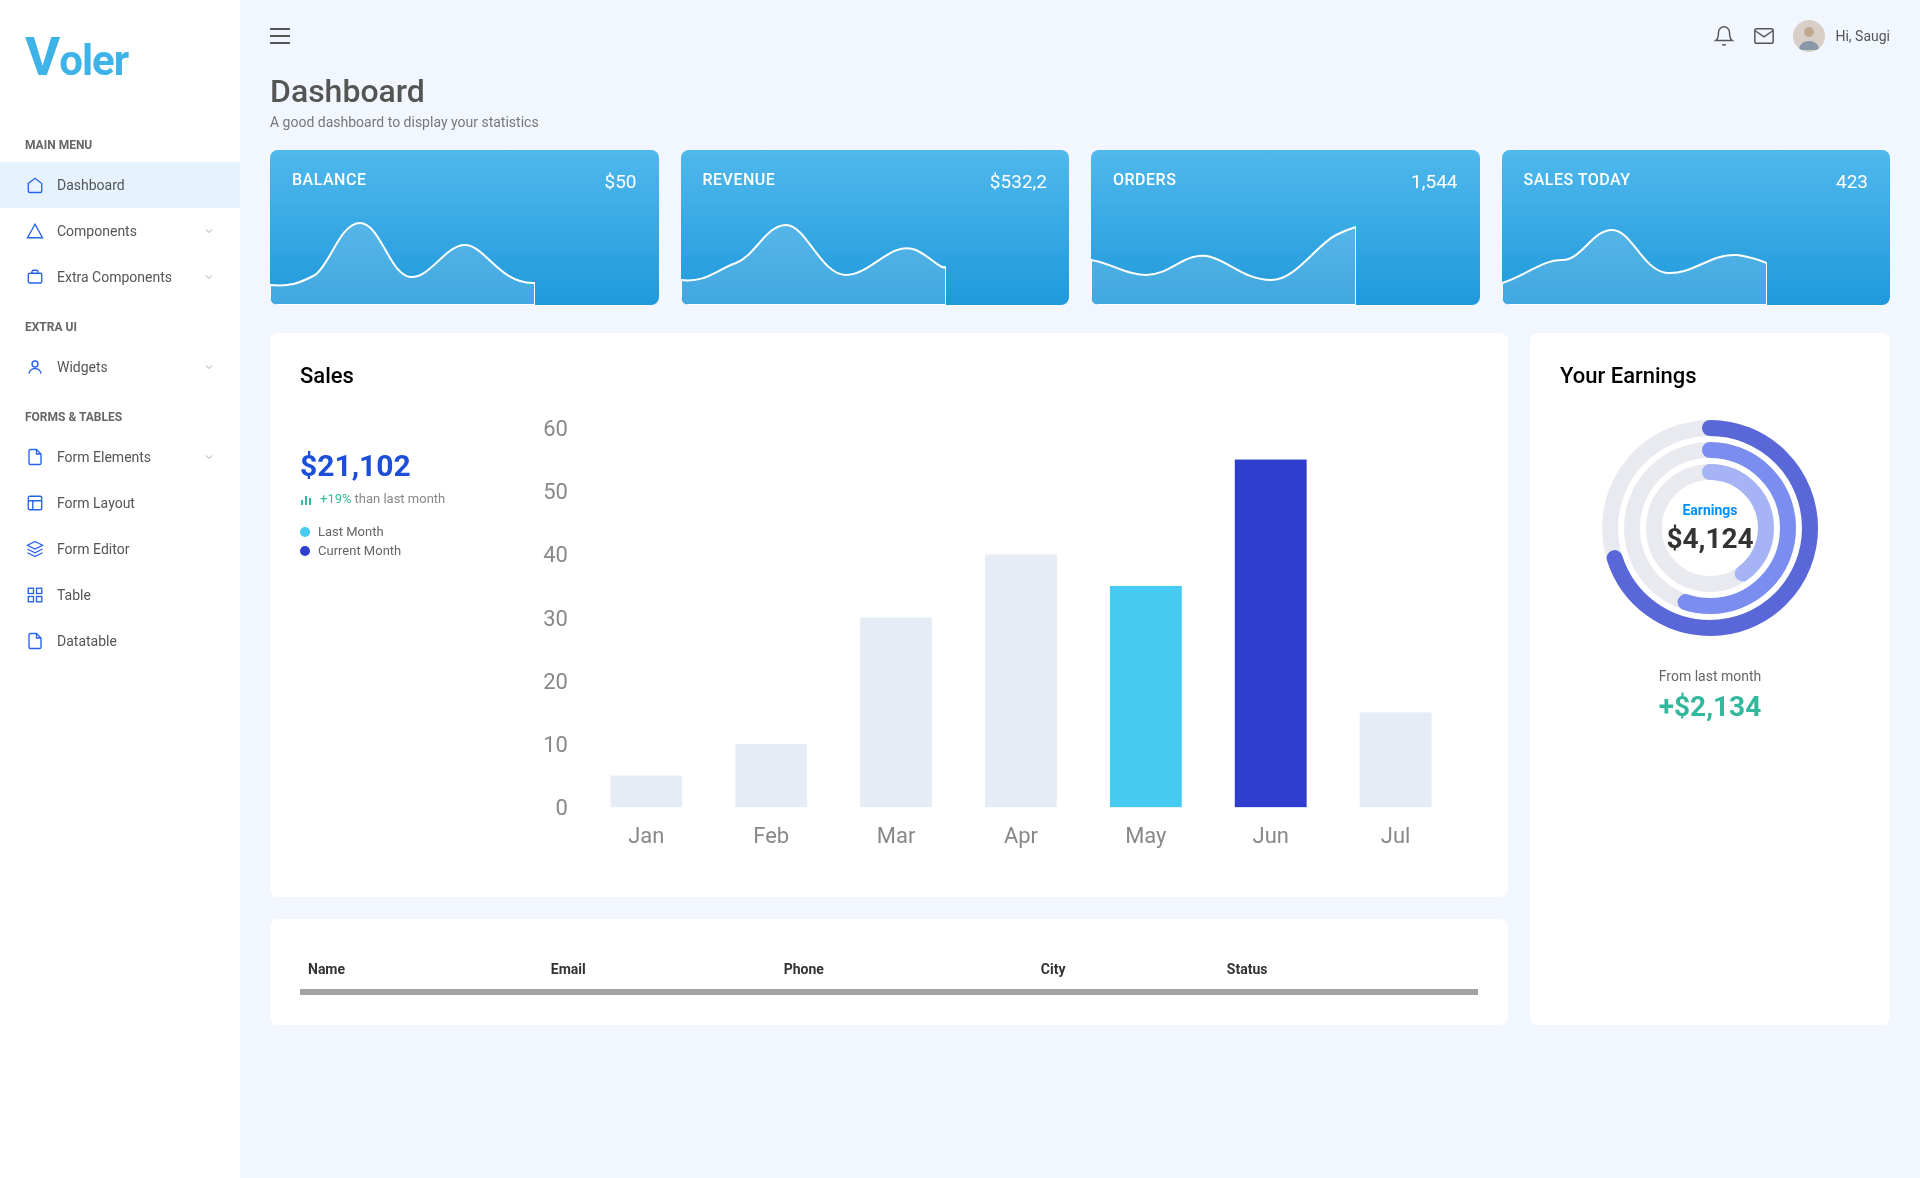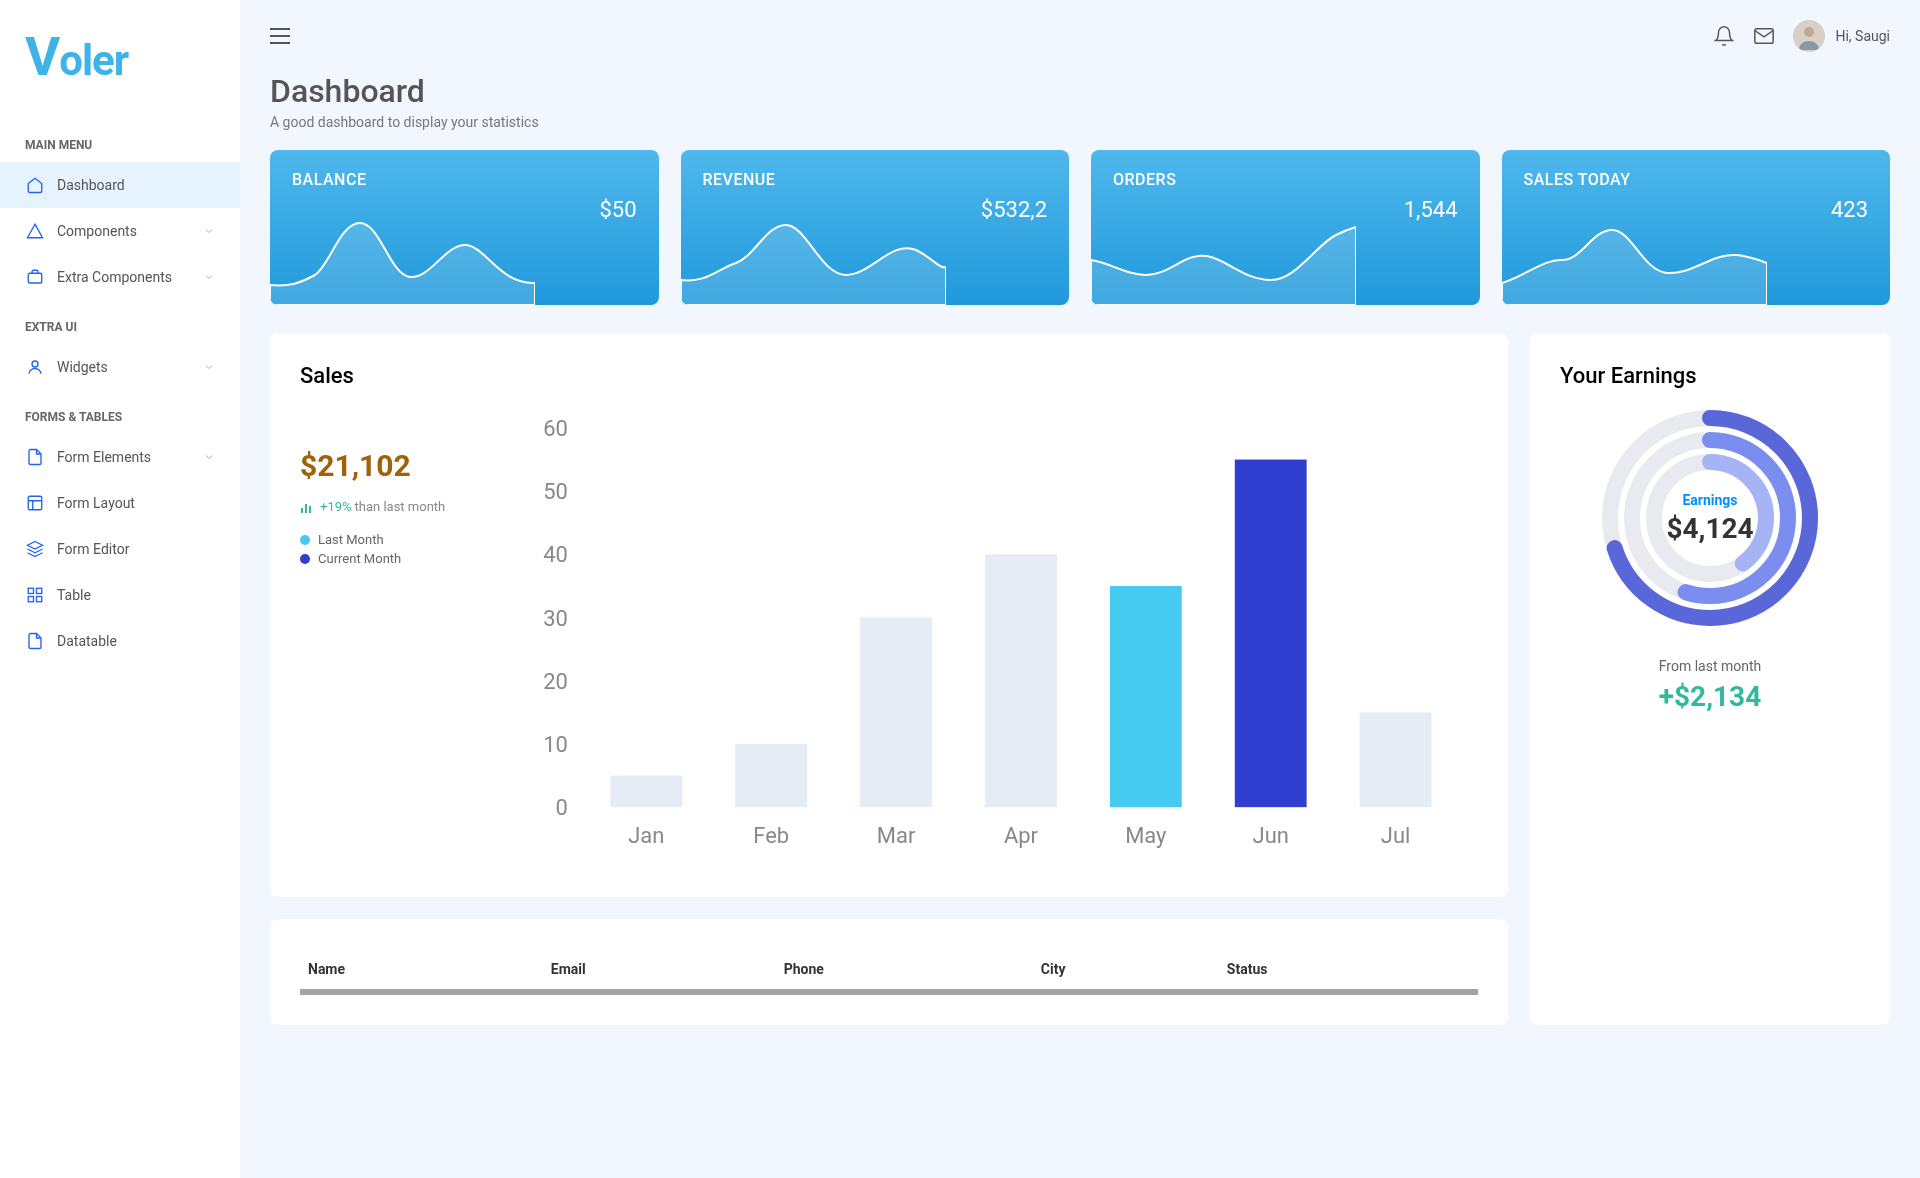--- a/index.html
+++ b/index.html
@@ -32,31 +32,31 @@
 
 .page { padding: 0 30px 30px; }
 .page-title { font-size: 32px; font-weight: 500; color: #555; margin-bottom: 4px; }
 .page-subtitle { font-size: 14px; color: #777; margin-bottom: 20px; }
 
 
 .stats { display: grid; grid-template-columns: repeat(4, 1fr); gap: 22px; margin-bottom: 28px; }
 .stat-card { background: linear-gradient(180deg, #4fb8ec, #2099db); border-radius: 8px; color: #fff; height: 155px; position: relative; overflow: hidden; }
 .stat-head { display: flex; justify-content: space-between; padding: 20px 22px 0; }
 .stat-label { font-size: 16px; font-weight: 500; letter-spacing: 0.5px; }
-.stat-value { font-size: 22px; font-weight: 400; margin-top: 27px; }
+.stat-value { font-size: 19px; font-weight: 400; }
 .spark { position: absolute; bottom: 0; left: 0; right: 0; height: 90px; }
 
 
 .content-row { display: grid; grid-template-columns: 1fr 360px; gap: 22px; }
 .card { background: #fff; border-radius: 8px; padding: 30px; }
 .card-title { font-size: 22px; font-weight: 500; color: #000000; margin-bottom: 20px; }
 
 .sales-body { display: flex; gap: 30px; }
 .sales-left { width: 190px; flex-shrink: 0; padding-top: 40px; }
-.sales-total { font-size: 30px; font-weight: 700; color: #a16207; margin-bottom: 16px; }
+.sales-total { font-size: 30px; font-weight: 700; color: #1d4ed8; margin-bottom: 8px; }
 .sales-delta { font-size: 13px; color: #32b99d; margin-bottom: 18px; display: flex; align-items: center; }
 .sales-delta .rest { color: #888; margin-left: 3px; }
 .legend-item { display: flex; align-items: center; font-size: 13px; color: #666; margin-bottom: 4px; }
 .legend-dot { width: 10px; height: 10px; border-radius: 50%; margin-right: 8px; }
 .chart-area { flex: 1; }
 
 .earnings-body { text-align: center; }
 .radial-wrap { position: relative; width: 240px; height: 240px; margin: 10px auto 20px; }
 .radial-center { position: absolute; top: 50%; left: 50%; transform: translate(-50%, -50%); }
 .radial-label { font-size: 14px; font-weight: 700; color: #008ffb; margin-bottom: 4px; }
@@ -334,21 +334,21 @@
                     <th>Phone</th>
                     <th>City</th>
                     <th>Status</th>
                   </tr>
                 </thead>
             </table>
           </div>
         </div>
 
         <div class="card">
-          <div class="card-title" style="margin-bottom:10px">Your Earnings</div>
+          <div class="card-title" style="margin-bottom:20px">Your Earnings</div>
           <div class="earnings-body">
             <div class="radial-wrap">
               <svg id="radial" viewBox="0 0 240 240" width="240" height="240">
                   <circle cx="120" cy="120" r="100" fill="none" stroke="#e8eaf0" stroke-width="16"></circle>
                   <circle cx="120" cy="120" r="100" fill="none" stroke="#5a67d8" stroke-width="16" stroke-linecap="round" stroke-dasharray="439.8229715025711 628.3185307179587" transform="rotate(-90 120 120)"></circle>
                   <circle cx="120" cy="120" r="78" fill="none" stroke="#e8eaf0" stroke-width="16"></circle>
                   <circle cx="120" cy="120" r="78" fill="none" stroke="#7c8df0" stroke-width="16" stroke-linecap="round" stroke-dasharray="269.54864967800427 490.0884539600077" transform="rotate(-90 120 120)"></circle>
                   <circle cx="120" cy="120" r="56" fill="none" stroke="#e8eaf0" stroke-width="16"></circle>
                   <circle cx="120" cy="120" r="56" fill="none" stroke="#a6b4f5" stroke-width="16" stroke-linecap="round" stroke-dasharray="140.74335088082273 351.85837720205683" transform="rotate(-90 120 120)"></circle>
                 </svg>

